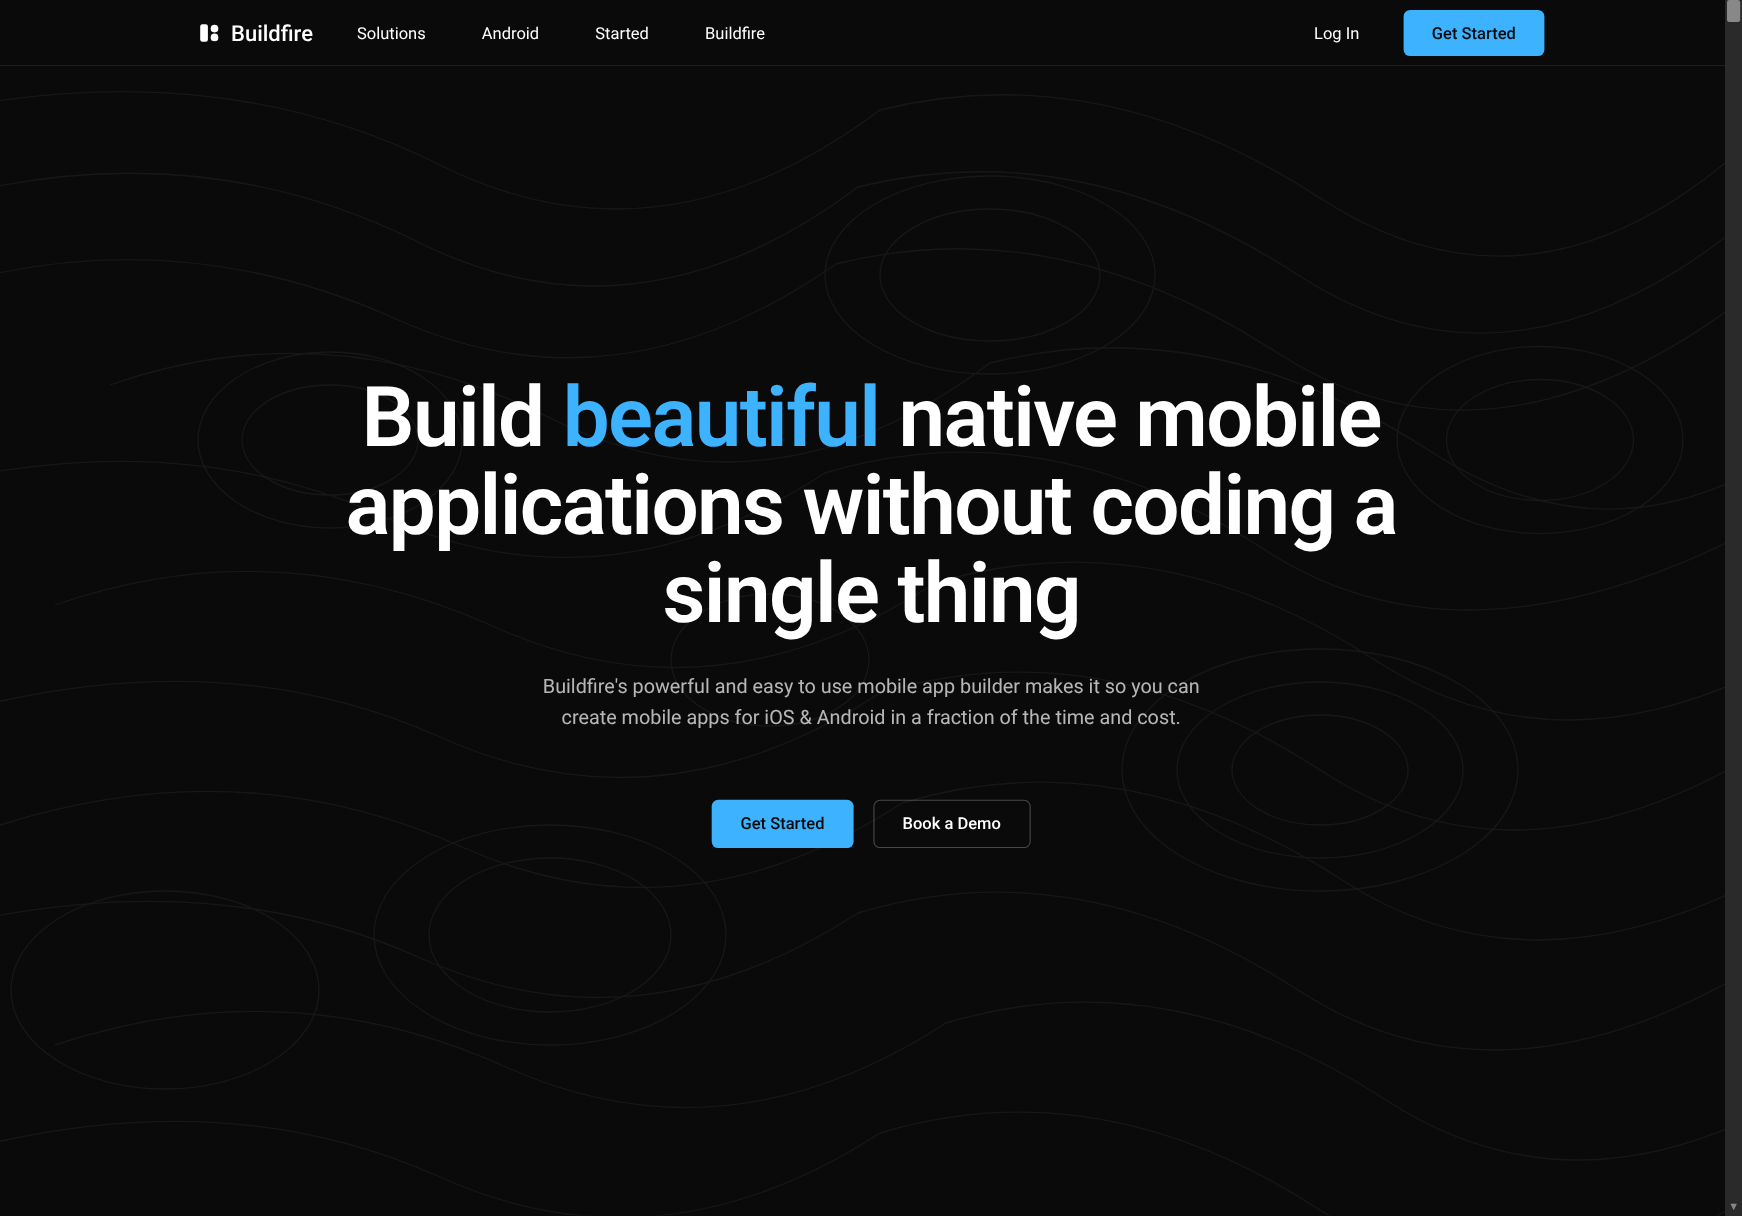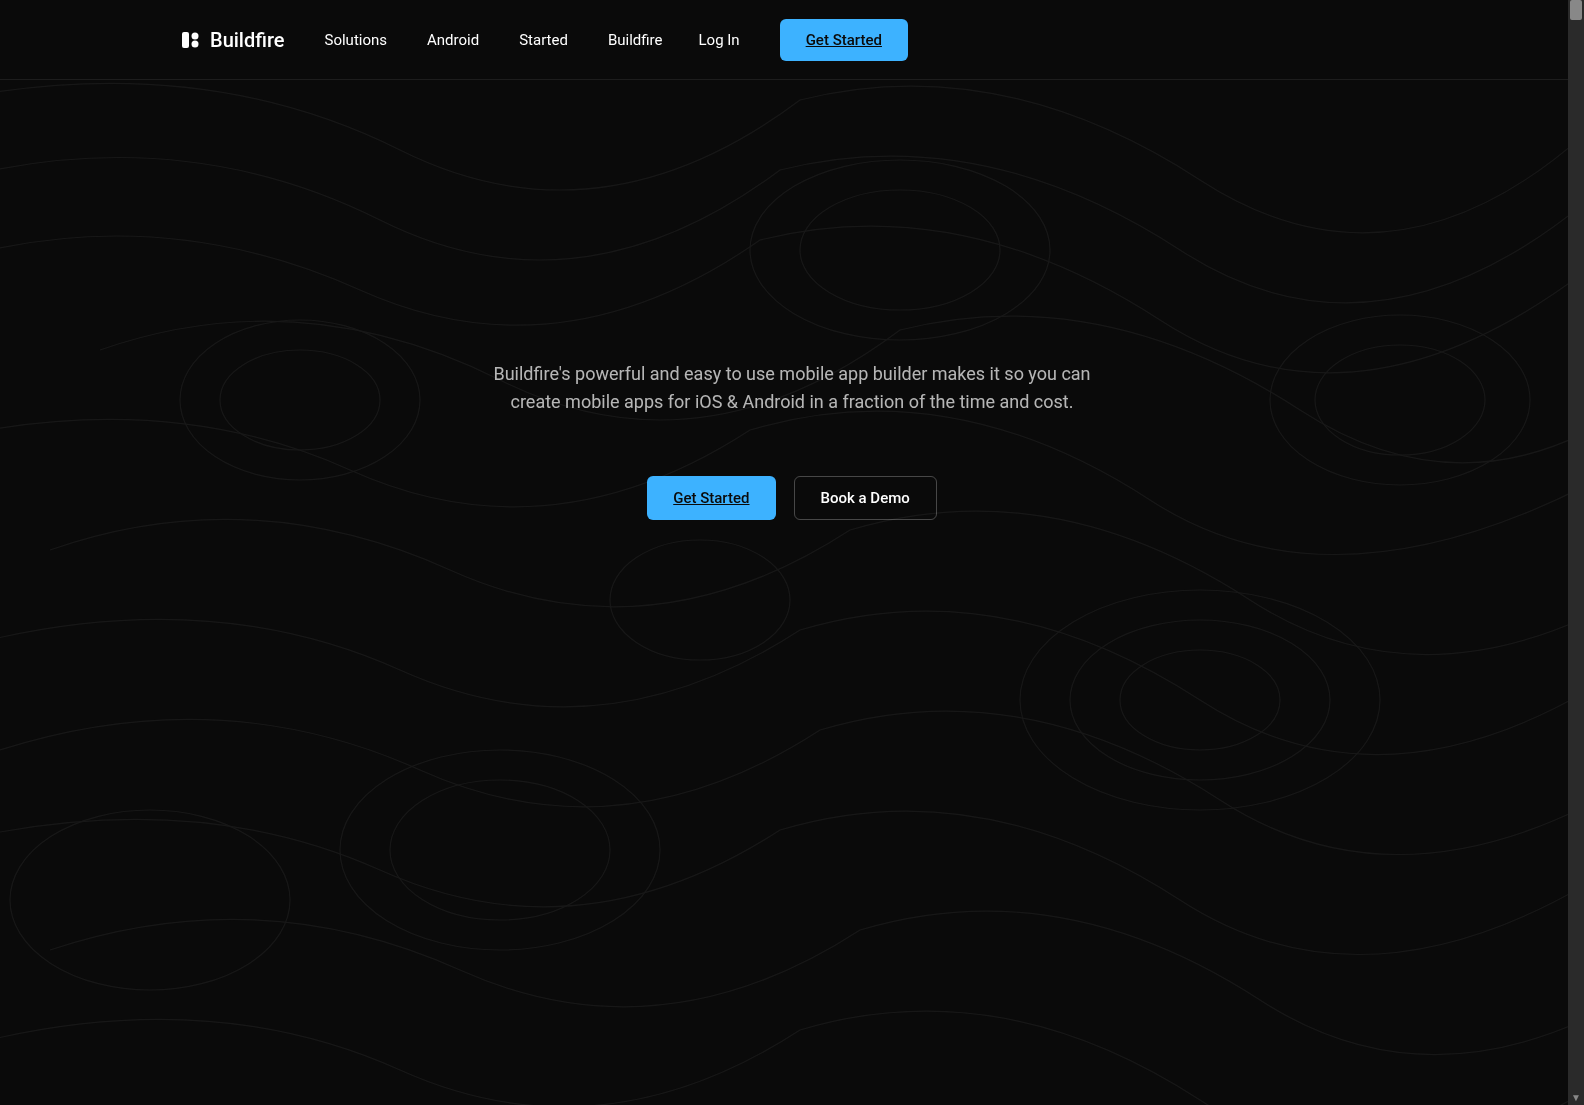--- a/index.html
+++ b/index.html
@@ -25,23 +25,23 @@
       z-index: 0;
       opacity: 0.15;
       pointer-events: none;
     }
 
     .navbar {
       position: relative;
       z-index: 10;
       display: flex;
       align-items: center;
-      justify-content: flex-start;
+      justify-content: space-between;
       padding: 0 180px;
-      height: 80px;
+      height: 60px;
       border-bottom: 1px solid rgba(255, 255, 255, 0.08);
     }
 
     .nav-left {
       display: flex;
       align-items: center;
       gap: 40px;
     }
 
     .logo {
@@ -58,21 +58,21 @@
 
     .logo-text {
       font-size: 20px;
       font-weight: 500;
       color: #ffffff;
     }
 
     .nav-links {
       display: flex;
       align-items: center;
-      gap: 40px;
+      gap: 51px;
     }
 
     .nav-link {
       font-size: 15px;
       color: #ffffff;
       cursor: pointer;
       background: none;
       border: none;
       font-family: inherit;
     }
@@ -96,21 +96,20 @@
     .btn-primary {
       background-color: #3db2ff;
       color: #0a0a0a;
       border: none;
       padding: 12px 26px;
       border-radius: 6px;
       font-size: 15px;
       font-weight: 500;
       cursor: pointer;
       font-family: inherit;
-      text-decoration: underline;
     }
 
     .btn-secondary {
       background-color: transparent;
       color: #ffffff;
       border: 1px solid rgba(255, 255, 255, 0.25);
       padding: 12px 26px;
       border-radius: 6px;
       font-size: 15px;
       font-weight: 500;
@@ -245,20 +244,23 @@
       <button class="nav-link">Buildfire</button>
     </div>
   </div>
   <div class="nav-right">
     <button class="login-link">Log In</button>
     <button class="btn-primary">Get Started</button>
   </div>
 </nav>
 
 <section class="hero">
+  <h1 class="hero-title">
+    <span>Build </span><span class="highlight">beautiful</span><span> native mobile applications without coding a single thing</span>
+  </h1>
   <p class="hero-subtitle">Buildfire's powerful and easy to use mobile app builder makes it so you can create mobile apps for iOS &amp; Android in a fraction of the time and cost.</p>
   <div class="hero-buttons">
     <button class="btn-primary">Get Started</button>
     <button class="btn-secondary">Book a Demo</button>
   </div>
 </section>
 
 <div class="scrollbar-track">
   <div class="scrollbar-arrow-up">▲</div>
   <div class="scrollbar-thumb"></div>

